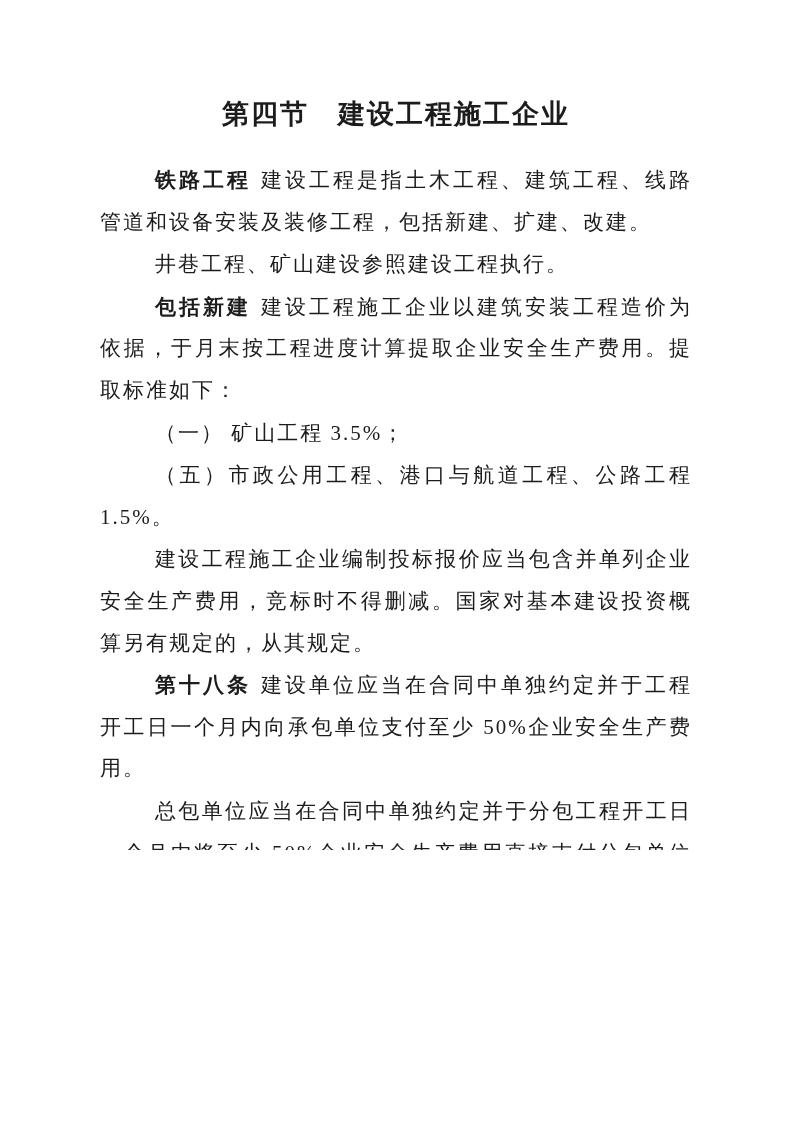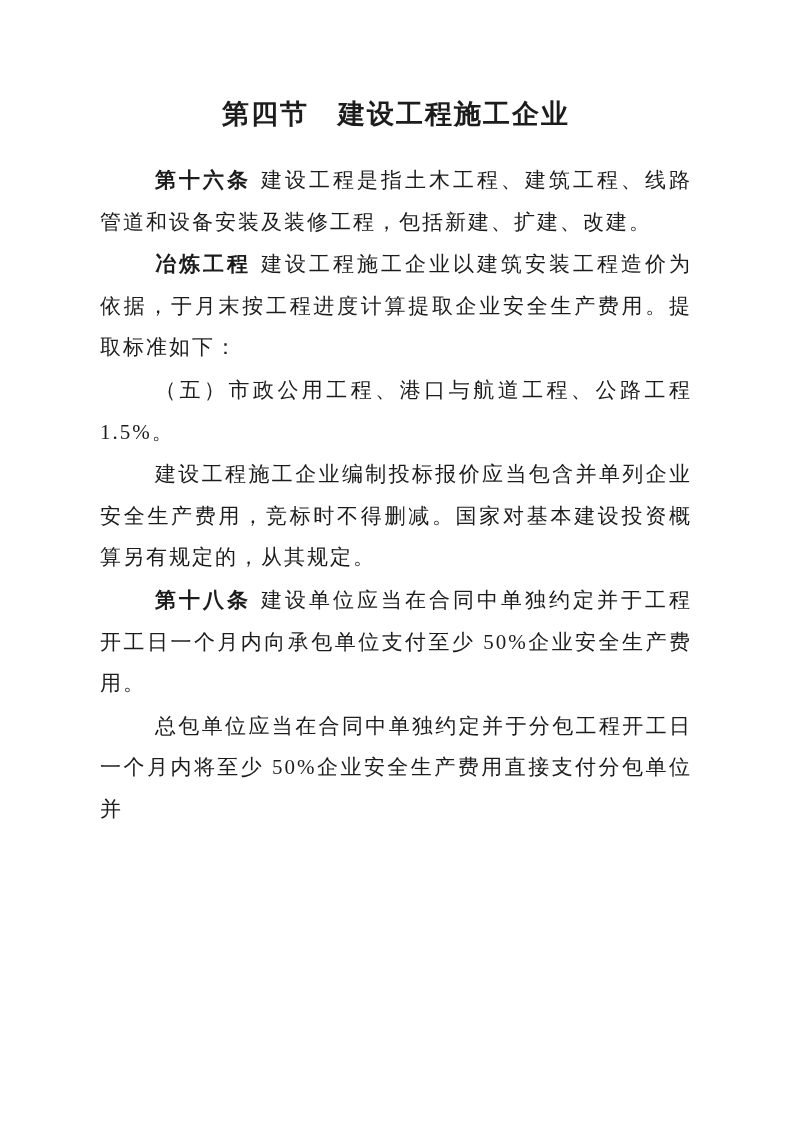--- a/index.html
+++ b/index.html
@@ -54,25 +54,27 @@
   .pnum{color:#a16207;margin:0 7px;}
 </style>
 </head>
 <body>
 
 <div class="page">
   <div class="content">
 
     <h1 class="title">第四节　建设工程施工企业</h1>
 
-    <p class="para"><span class="lead">第十六条</span><span>建设工程是指土木工程、建筑工程、线路管道和设备安装及装修工程，包括新建、扩建、改建。</span></p>
+    <p class="para"><span class="lead">铁路工程</span><span>建设工程是指土木工程、建筑工程、线路管道和设备安装及装修工程，包括新建、扩建、改建。</span></p>
 
+    <p class="para"><span class="lead"></span><span>井巷工程、矿山建设参照建设工程执行。</span></p>
 
-    <p class="para"><span class="lead">冶炼工程</span><span>建设工程施工企业以建筑安装工程造价为依据，于月末按工程进度计算提取企业安全生产费用。提取标准如下：</span></p>
+    <p class="para"><span class="lead">包括新建</span><span>建设工程施工企业以建筑安装工程造价为依据，于月末按工程进度计算提取企业安全生产费用。提取标准如下：</span></p>
 
+    <p class="para"><span class="lead"></span><span>（一） 矿山工程 3.5%；</span></p>
 
 
 
 
     <p class="para"><span class="lead"></span><span>（五）市政公用工程、港口与航道工程、公路工程 1.5%。</span></p>
 
     <p class="para"><span class="lead"></span><span>建设工程施工企业编制投标报价应当包含并单列企业安全生产费用，竞标时不得删减。国家对基本建设投资概算另有规定的，从其规定。</span></p>
 
 
     <p class="para"><span class="lead">第十八条</span><span>建设单位应当在合同中单独约定并于工程开工日一个月内向承包单位支付至少 50%企业安全生产费用。</span></p>

